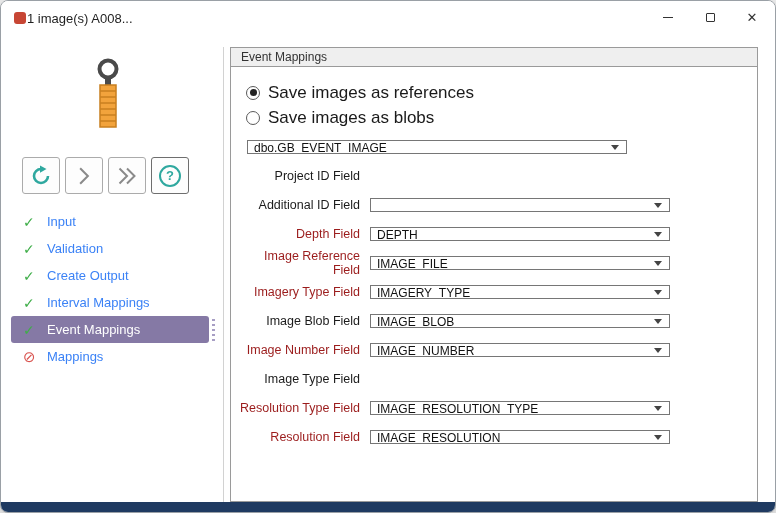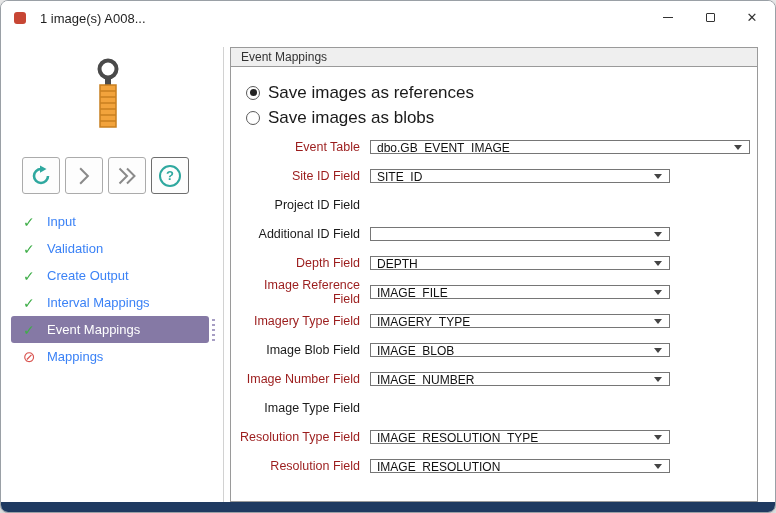--- a/index.html
+++ b/index.html
@@ -5,21 +5,21 @@
   * { margin:0; padding:0; box-sizing:border-box; }
   html,body { background:#f2f2f2; font-family:"Liberation Sans","DejaVu Sans",sans-serif; }
   .window {
     position:relative; width:776px; height:513px; margin:0 auto;
     background:#ffffff; border:1px solid #9aa0a6; border-radius:8px;
     overflow:hidden; box-shadow:0 3px 14px rgba(0,0,0,.25);
   }
   
   .titlebar { position:absolute; top:0; left:0; right:0; height:34px; display:flex; align-items:center; padding-left:13px; background:#fff; }
   .app-icon { width:12px; height:12px; border-radius:3px; background:#c74634; flex:0 0 auto; }
-  .title-text { margin-left:14px; font-size:13px; color:#1f1f1f; }
+  .title-text { margin-left:1px; font-size:13px; color:#1f1f1f; }
   .win-controls { position:absolute; right:2px; top:1px; display:flex; }
   .win-btn { width:42px; height:30px; display:flex; align-items:center; justify-content:center; color:#333; font-size:13px; cursor:default; }
   .min-glyph { display:block; width:10px; height:1px; background:#333; }
   .max-glyph { display:block; width:9px; height:9px; border:1px solid #333; border-radius:1px; }
   
   .bottom-bar { position:absolute; left:0; right:0; bottom:0; height:10px; background:#1f3a61; }
   
   .tool-icon { position:absolute; left:84px; top:56px; }
   .toolbar { position:absolute; left:21px; top:156px; display:flex; gap:5px; }
   .tb-btn { width:38px; height:37px; background:#fdfdfd; border:1px solid #ababab; border-radius:3px;
@@ -160,34 +160,26 @@
       </div>
       <div class="radio-row">
         <span class="radio-circle"></span>
         <span class="radio-label">Save images as blobs</span>
       </div>
     </div>
 
     <div class="fields">
 
       <div class="field-row">
-        <span class="field-label required">Event Table</span>
         <div class="combo wide">
           <span class="combo-value">dbo.GB_EVENT_IMAGE</span>
           <span class="combo-arrow"></span>
         </div>
       </div>
 
-      <div class="field-row">
-        <span class="field-label required">Site ID Field</span>
-        <div class="combo">
-          <span class="combo-value">SITE_ID</span>
-          <span class="combo-arrow"></span>
-        </div>
-      </div>
 
       <div class="field-row">
         <span class="field-label">Project ID Field</span>
       </div>
 
       <div class="field-row">
         <span class="field-label">Additional ID Field</span>
         <div class="combo">
           <span class="combo-value"></span>
           <span class="combo-arrow"></span>

